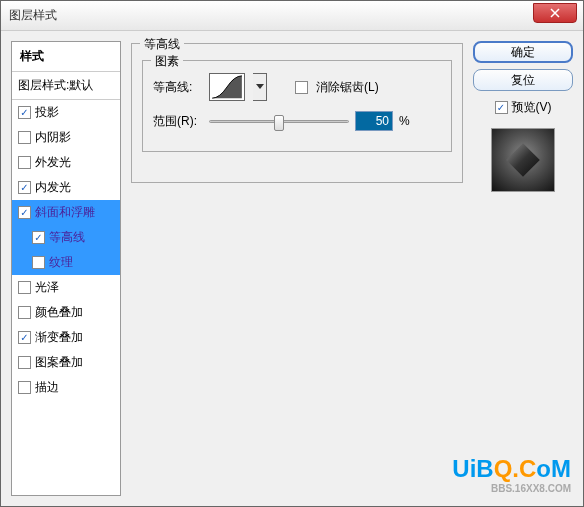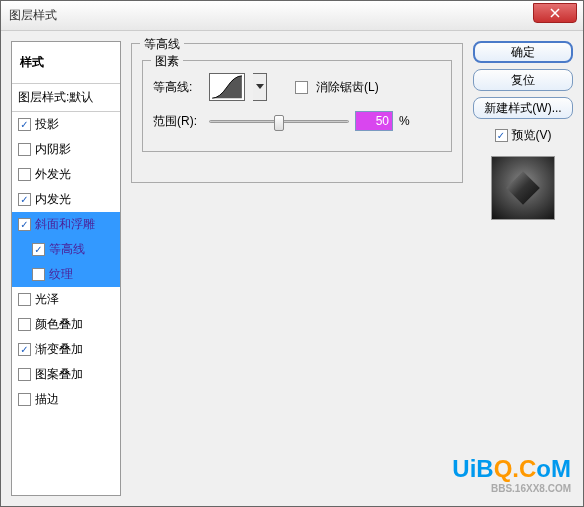--- a/index.html
+++ b/index.html
@@ -4,42 +4,42 @@
 <style>
 *{box-sizing:border-box;margin:0;padding:0;font-family:"Microsoft YaHei","SimSun",sans-serif;font-size:12px}
 body{background:#fff}
 .window{width:584px;height:507px;border:1px solid #666;background:#f0f0f0;display:flex;flex-direction:column;position:relative}
 .titlebar{height:30px;background:linear-gradient(#fff,#e8e8e8);display:flex;align-items:center;padding:0 8px;border-bottom:1px solid #ccc;position:relative}
 .titlebar-text{color:#333}
 .close-btn{position:absolute;right:6px;top:2px;width:44px;height:20px;background:linear-gradient(#e46e6e,#c83030);border:1px solid #a02020;border-radius:0 0 4px 4px;color:#fff;display:flex;align-items:center;justify-content:center;cursor:pointer}
 .close-btn svg{width:10px;height:10px}
 .body{flex:1;display:flex;padding:10px;gap:8px;background:#f0f0f0}
 .left-panel{width:110px;border:1px solid #999;background:#fff;display:flex;flex-direction:column}
-.left-header{padding:12px 8px;border-bottom:1px solid #ccc;font-weight:bold}
+.left-header{padding:6px 8px;border-bottom:1px solid #ccc;font-weight:bold}
 .style-list{flex:1;overflow:hidden}
 .style-item{padding:4px 6px;display:flex;align-items:center;gap:4px;cursor:pointer;white-space:nowrap}
 .style-item.blend{border-bottom:1px solid #ccc;padding:5px 6px}
 .style-item.selected{background:#3399ff;color:#4c1d95}
 .style-item.sub{padding-left:20px}
 .chk{width:13px;height:13px;border:1px solid #888;background:#fff;display:inline-flex;align-items:center;justify-content:center;flex-shrink:0}
 .chk.checked::after{content:"✓";color:#2060c0;font-size:10px;line-height:1}
 .center-panel{flex:1;position:relative}
 .fieldset{border:1px solid #aaa;margin:2px;padding:8px 10px;position:relative;height:140px}
 .legend{position:absolute;top:-8px;left:8px;background:#f0f0f0;padding:0 4px}
 .inner-fieldset{border:1px solid #aaa;margin-top:8px;padding:12px 10px 10px;position:relative}
 .row{display:flex;align-items:center;gap:8px;margin-bottom:10px}
 .label{min-width:48px;text-align:left}
 .contour-box{width:36px;height:28px;border:1px solid #666;background:#fff;position:relative;display:inline-block}
 .contour-box svg{width:100%;height:100%}
 .dd-arrow{width:14px;height:28px;border:1px solid #666;border-left:none;background:#eee;display:inline-flex;align-items:center;justify-content:center}
 .slider-wrap{flex:1;display:flex;align-items:center;gap:6px}
 .slider-track{flex:1;height:3px;background:#ccc;border:1px solid #999;position:relative;border-radius:2px;max-width:140px}
 .slider-thumb{position:absolute;top:-6px;width:10px;height:16px;background:linear-gradient(#fff,#ddd);border:1px solid #888;border-radius:2px}
 .num-input{width:38px;height:20px;border:1px solid #7a9ac0;background:#fff;color:#000;text-align:right;padding:0 3px}
-.num-input.hl{background:#d946ef;color:#fff}
+.num-input.hl{background:#0369a1;color:#fff}
 .right-panel{width:100px;display:flex;flex-direction:column;gap:6px;align-items:stretch}
 .btn{height:22px;border:1px solid #7a9ac0;background:linear-gradient(#fdfdfd,#e6effa);border-radius:8px;cursor:pointer;display:flex;align-items:center;justify-content:center}
 .btn.primary{border:2px solid #4a7ac8}
 .preview-chk{display:flex;align-items:center;gap:4px;justify-content:center;margin-top:2px}
 .preview-box{width:64px;height:64px;margin:6px auto;border:1px solid #999;background:radial-gradient(circle at 32px 26px,#888 0%,#555 40%,#333 70%,#111 100%);position:relative}
 .preview-box::after{content:"";position:absolute;inset:10px;background:linear-gradient(135deg,#aaa 0%,#333 50%,#000 100%);clip-path:polygon(50% 10%,90% 50%,50% 90%,10% 50%)}
 .watermark{position:absolute;right:12px;bottom:12px;font-family:Arial;font-weight:bold}
 .watermark .u{color:#0099ee;font-size:24px}
 .watermark .b{color:#ff9900;font-size:24px}
 .watermark .sub{color:#aaa;font-size:10px;display:block;text-align:right}
@@ -153,23 +153,20 @@
       </div>
     </div>
 
     <div class="right-panel">
       <div class="btn primary">
           <span>确定</span>
         </div>
       <div class="btn">
           <span>复位</span>
         </div>
-      <div class="btn">
-          <span>新建样式(W)...</span>
-        </div>
       <div class="preview-chk">
         <span class="chk checked"></span>
         <span>预览(V)</span>
       </div>
       <div class="preview-box"></div>
     </div>
 
   </div>
   <div class="watermark">
     <span class="u">UiB</span><span class="b">Q.C</span><span class="u">oM</span>

